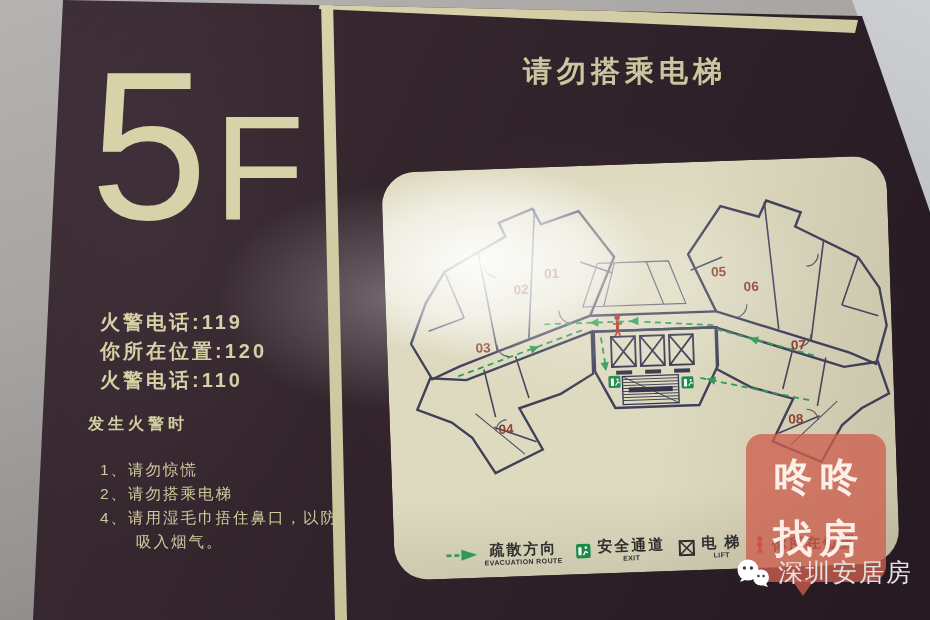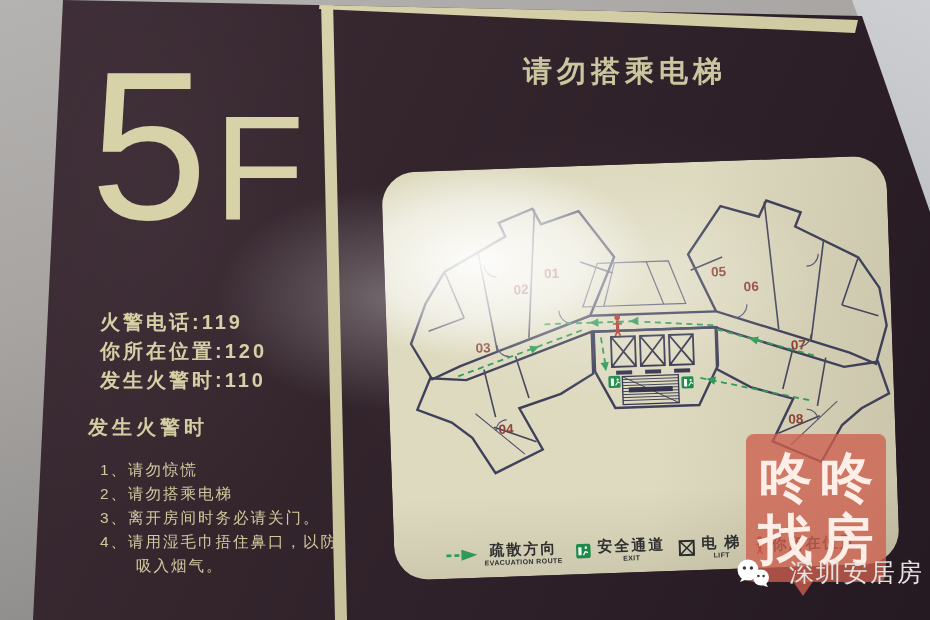--- a/index.html
+++ b/index.html
@@ -35,21 +35,21 @@
     background:linear-gradient(180deg,#d9d3ab,#c9c39c);
     clip-path:polygon(321px 0px,333px 0px,347px 620px,335px 620px);
   }
   
   .floor{position:absolute;left:90px;top:52px;display:flex;align-items:baseline;color:#d8d2a8;}
   .floor-num{font-size:212px;line-height:188px;font-weight:400;}
   .floor-suffix{font-size:148px;line-height:188px;font-weight:400;margin-left:6px;}
   .emergency{position:absolute;left:88px;top:308px;color:#d6d0a6;font-weight:700;
     font-size:20px;letter-spacing:3px;line-height:29px;white-space:nowrap;margin-left:12px;}
   .fire-heading{position:absolute;left:88px;top:414px;color:#d3cda2;font-weight:700;
-    font-size:20px;letter-spacing:4px;}
+    font-size:16px;letter-spacing:4px;}
   .instructions{position:absolute;left:88px;top:446px;width:242px;color:#cfc99e;
     font-size:15.5px;letter-spacing:2px;line-height:24px;list-style:none;margin:12px;padding:0;}
   .instructions li{padding-left:36px;text-indent:-36px;}
   
   .map-title{position:absolute;left:345px;top:52px;width:560px;text-align:center;color:#ccc6a0;}
   .map-title .cn{font-size:29px;font-weight:700;letter-spacing:5px;}
   .map-title .en{font-size:20px;font-weight:700;letter-spacing:1px;margin-top:6px;}
   .map-area{
     position:absolute;left:388px;top:164px;width:505px;height:408px;z-index:10;
     border-radius:34px;overflow:hidden;transform:rotate(-2deg);
@@ -68,57 +68,56 @@
   
   .legend{position:absolute;left:50px;right:8px;top:366px;height:38px;z-index:6;
     display:flex;align-items:center;gap:13px;color:#2f2f2f;}
   .legend-item{display:flex;align-items:center;gap:6px;}
   .legend-text{display:flex;flex-direction:column;align-items:center;line-height:1;}
   .legend-cn{font-size:15px;font-weight:700;letter-spacing:2px;white-space:nowrap;}
   .legend-en{font-size:7px;font-weight:700;letter-spacing:0.4px;margin-top:2px;white-space:nowrap;}
   
   .watermark{
     position:absolute;left:746px;top:434px;width:140px;height:148px;z-index:50;
-    background:rgba(205,95,78,0.78);border-radius:8px;
+    background:rgba(205,95,78,0.78);border-radius:16px;
     display:flex;flex-direction:column;align-items:center;justify-content:center;
-    color:rgba(255,246,238,0.95);font-weight:700;font-size:54px;letter-spacing:7px;line-height:62px;
+    color:rgba(255,246,238,0.95);font-weight:700;font-size:39px;letter-spacing:7px;line-height:62px;
     text-indent:7px;
   }
   .watermark:after{
     content:"";position:absolute;left:46px;bottom:-14px;width:0;height:0;
     border-left:11px solid transparent;border-right:11px solid transparent;
     border-top:16px solid rgba(205,95,78,0.78);
   }
-  .footer{position:absolute;left:736px;top:556px;z-index:60;display:flex;align-items:center;gap:19px;}
+  .footer{position:absolute;left:736px;top:556px;z-index:60;display:flex;align-items:center;gap:8px;}
   .brand{color:#e4e3e1;font-size:25px;letter-spacing:2px;white-space:nowrap;}
 </style>
 </head>
 <body>
 
 <div class="wall-tr"></div>
 
 <div class="sign">
   <div class="sign-sheen"></div>
   <div class="strip-top"></div>
   <div class="strip-vertical"></div>
 
   <div class="floor">
     <span class="floor-num">5</span>
     <span class="floor-suffix">F</span>
   </div>
   <div class="emergency">
     <div>火警电话:119</div>
     <div>你所在位置:120</div>
-    <div>发生火警时:110</div>
+    <div>火警电话:110</div>
   </div>
   <div class="fire-heading">发生火警时</div>
   <ul class="instructions">
     <li>1、请勿惊慌</li>
     <li>2、请勿搭乘电梯</li>
-    <li>3、离开房间时务必请关门。</li>
     <li>4、请用湿毛巾捂住鼻口，以防吸入烟气。</li>
   </ul>
 
   <div class="map-title">
     <div class="cn">请勿搭乘电梯</div>
   </div>
 
   <div class="map-area">
     <svg class="plan" viewBox="0 0 505 410">
 

